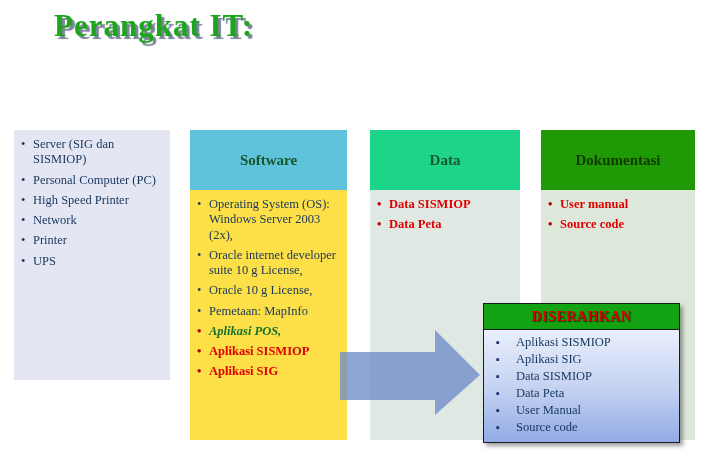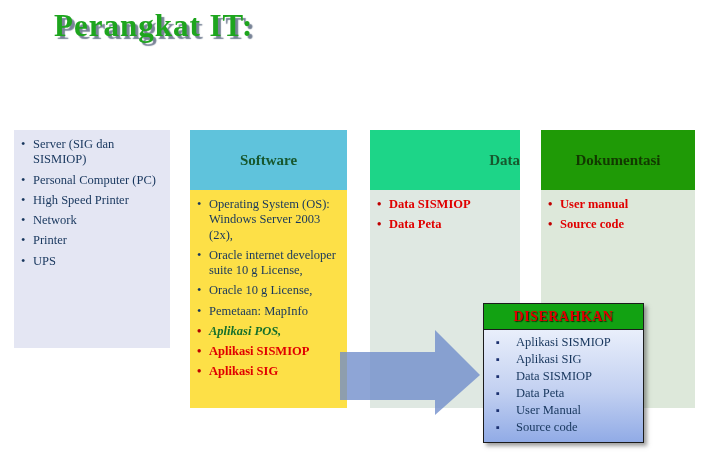--- a/index.html
+++ b/index.html
@@ -11,46 +11,46 @@
     position:absolute;left:54px;top:8px;
     font-size:31px;font-weight:bold;color:#1ea51e;letter-spacing:1px;
     text-shadow:3px 3px 1px rgba(75,90,115,0.75);
   }
   .col{position:absolute;top:130px;}
   .col-header{
     height:60px;display:flex;align-items:center;justify-content:center;
     font-size:15px;font-weight:bold;color:#17572e;
   }
   .col-body{
-    list-style:none;margin:0;padding:7px 5px 0 7px;height:218px;box-sizing:border-box;
+    list-style:none;margin:0;padding:7px 5px 0 7px;height:250px;box-sizing:border-box;
     font-size:12.5px;line-height:1.22;color:#17365d;
   }
   .col-body li{position:relative;padding-left:12px;margin-bottom:5px;}
   .col-body li::before{content:"\2022";position:absolute;left:0;top:0;}
   .col1{left:14px;width:156px;}
   .col2{left:190px;width:157px;}
   .col3{left:370px;width:150px;}
   .col4{left:541px;width:154px;}
   .hdr1{background:#b0b7de;}
   .hdr2{background:#5fc3dc;}
-  .hdr3{background:#1dd588;justify-content:flex-end;}
+  .hdr3{background:#1dd588;}
   .hdr4{background:#1f9a06;color:#123800;}
   .body1{background:#e4e6f3;}
   .body2{background:#fde047;}
   .body3{background:#dfe8e2;}
   .body4{background:#dde8da;}
   li.navy{color:#17365d;}
   li.navy::before{color:#17365d;}
   li.red{color:#e00000;font-weight:bold;}
   li.red::before{color:#c00000;}
   li.green-italic{color:#156f2c;font-weight:bold;font-style:italic;}
   li.green-italic::before{color:#b00000;font-style:normal;}
   .arrow{position:absolute;left:340px;top:330px;z-index:2;}
   .handover{
-    position:absolute;left:483px;top:303px;width:161px;z-index:3;
+    position:absolute;left:483px;top:303px;width:197px;z-index:3;
     border:1px solid #1b1b1b;box-shadow:3px 3px 4px rgba(80,80,80,0.55);
     box-sizing:border-box;
   }
   .handover-header{
     height:25px;background:#12a212;display:flex;align-items:center;justify-content:center;
     font-size:14px;font-weight:bold;color:#e00000;letter-spacing:0.5px;
     text-shadow:1px 1px 1px rgba(0,0,0,0.65);
     border-bottom:1px solid #1b1b1b;
   }
   .handover-body{

